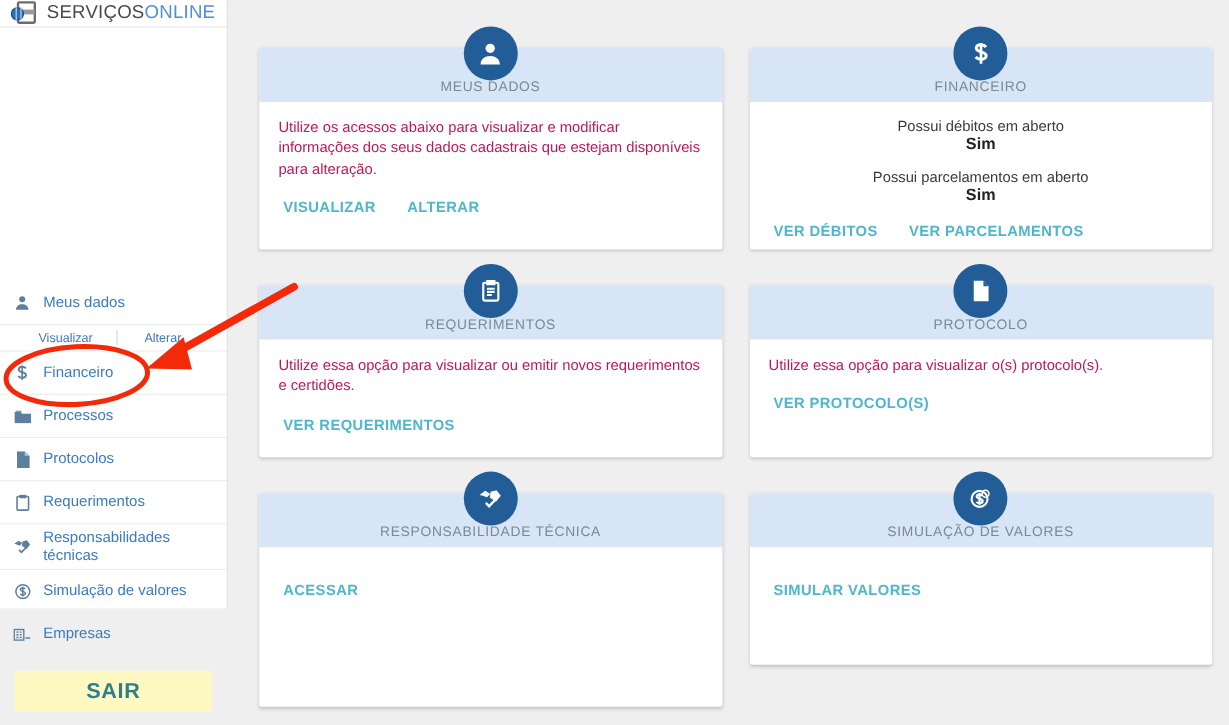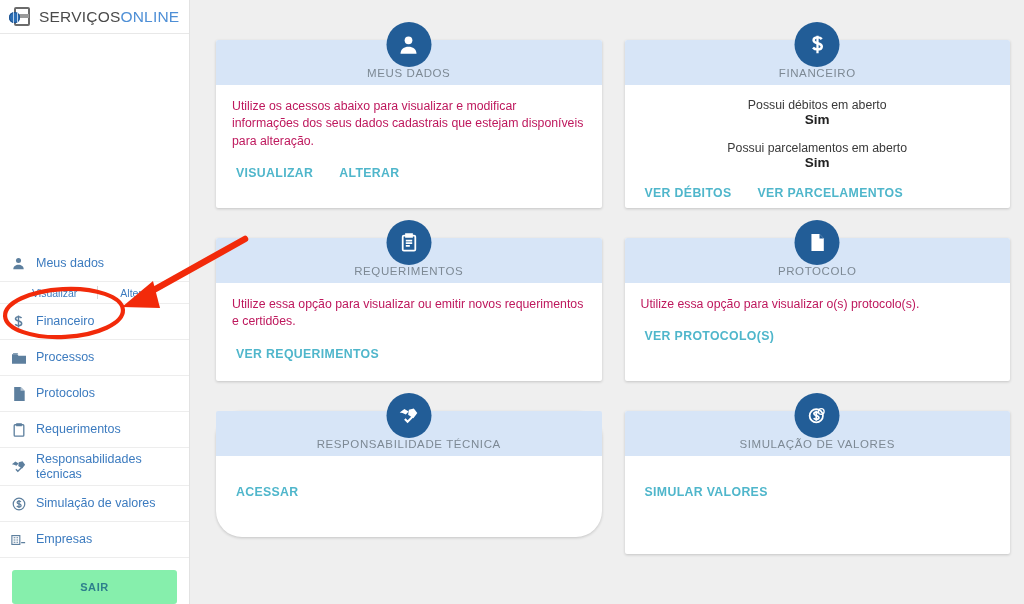--- a/index.html
+++ b/index.html
@@ -6,21 +6,21 @@
   html, body {
     width: 1024px; height: 604px;
     font-family: "Liberation Sans", sans-serif;
     background: #efefef;
     overflow: hidden;
   }
   #app { position: relative; width: 1024px; height: 604px; display: flex; }
 
   
   .sidebar {
-    width: 190px; height: 604px;
+    width: 190px; height: 507px;
     background: #ffffff;
     border-right: 1px solid #e2e2e2;
     flex: 0 0 190px;
     position: relative;
     display: flex; flex-direction: column;
   }
   .brand {
     height: 38px;
     display: flex; align-items: center;
     padding-left: 9px;
@@ -70,22 +70,22 @@
     padding-left: 32px;
     height: 22px;
     border-bottom: 1px solid #ededed;
   }
   .sub-link { font-size: 10.5px; color: #3c7bbf; cursor: pointer; }
   .sub-sep { width: 1px; height: 13px; background: #d9d9d9; margin: 0 22px 0 20px; }
 
   .logout-wrap { padding: 12px 12px 0 12px; }
   .logout-btn {
     width: 100%; height: 34px;
-    background: #86efac; border: none; border-radius: 3px;
-    color: #2e7f8c; font-size: 11px; font-weight: bold;
+    background: #fef9c3; border: none; border-radius: 3px;
+    color: #2e7f8c; font-size: 18px; font-weight: bold;
     letter-spacing: .6px; cursor: pointer;
     font-family: "Liberation Sans", sans-serif;
   }
 
   
   .main {
     flex: 1; height: 604px;
     padding: 22px 14px 0 26px;
     overflow: hidden;
   }
@@ -134,21 +134,21 @@
     margin-bottom: 14px;
     flex-direction: column;
   }
   .kv-row:last-of-type { margin-bottom: 0; }
   .kv-val { font-weight: bold; font-size: 13.5px; color: #222; }
 
   .card.c1 { height: 168px; }
   .card.c2 { height: 168px; }
   .card.c3 { height: 143px; }
   .card.c4 { height: 143px; }
-  .card.c5 { height: 126px; border-radius: 26px; }
+  .card.c5 { height: 178px; }
   .card.c6 { height: 143px; }
   .card.c4 .card-actions, .card.c6 .card-actions { }
 
   
   .annot { position: absolute; inset: 0; pointer-events: none; }
 </style>
 </head>
 <body>
 
 <div id="app">

